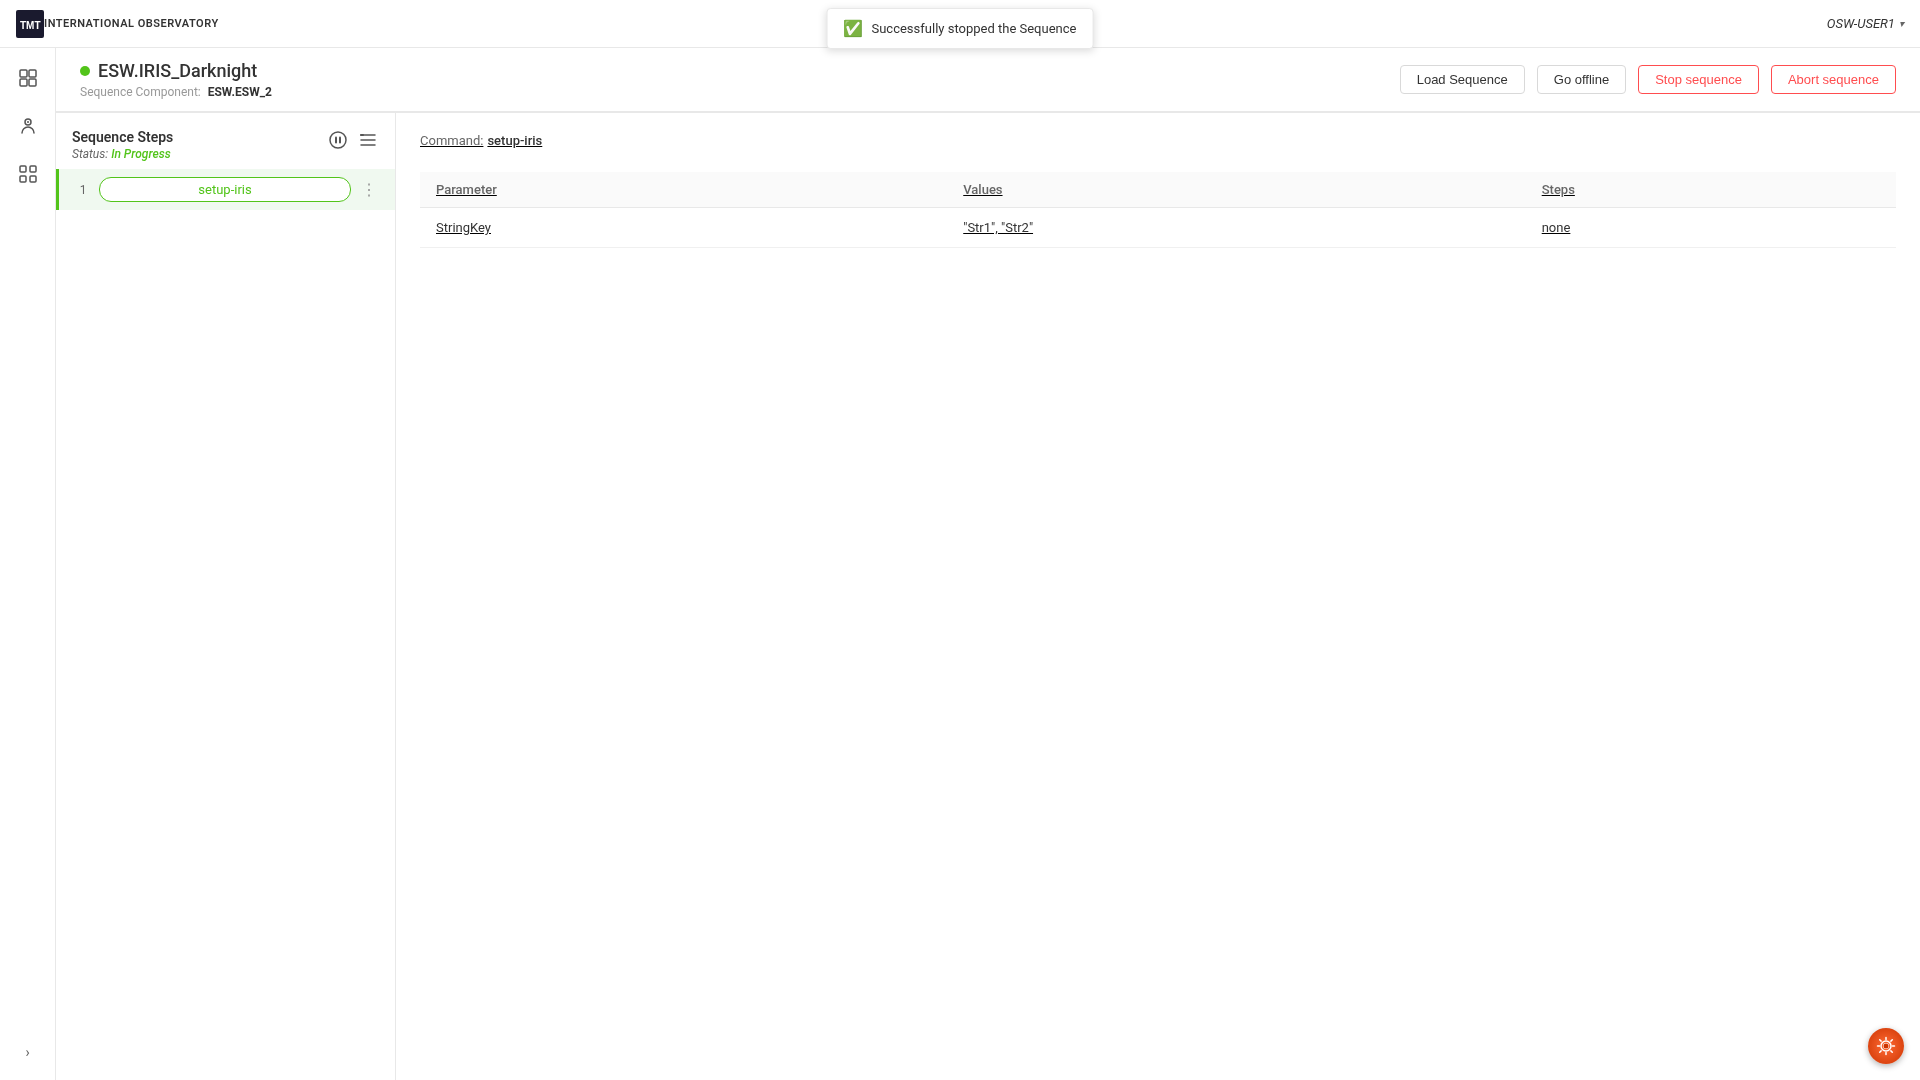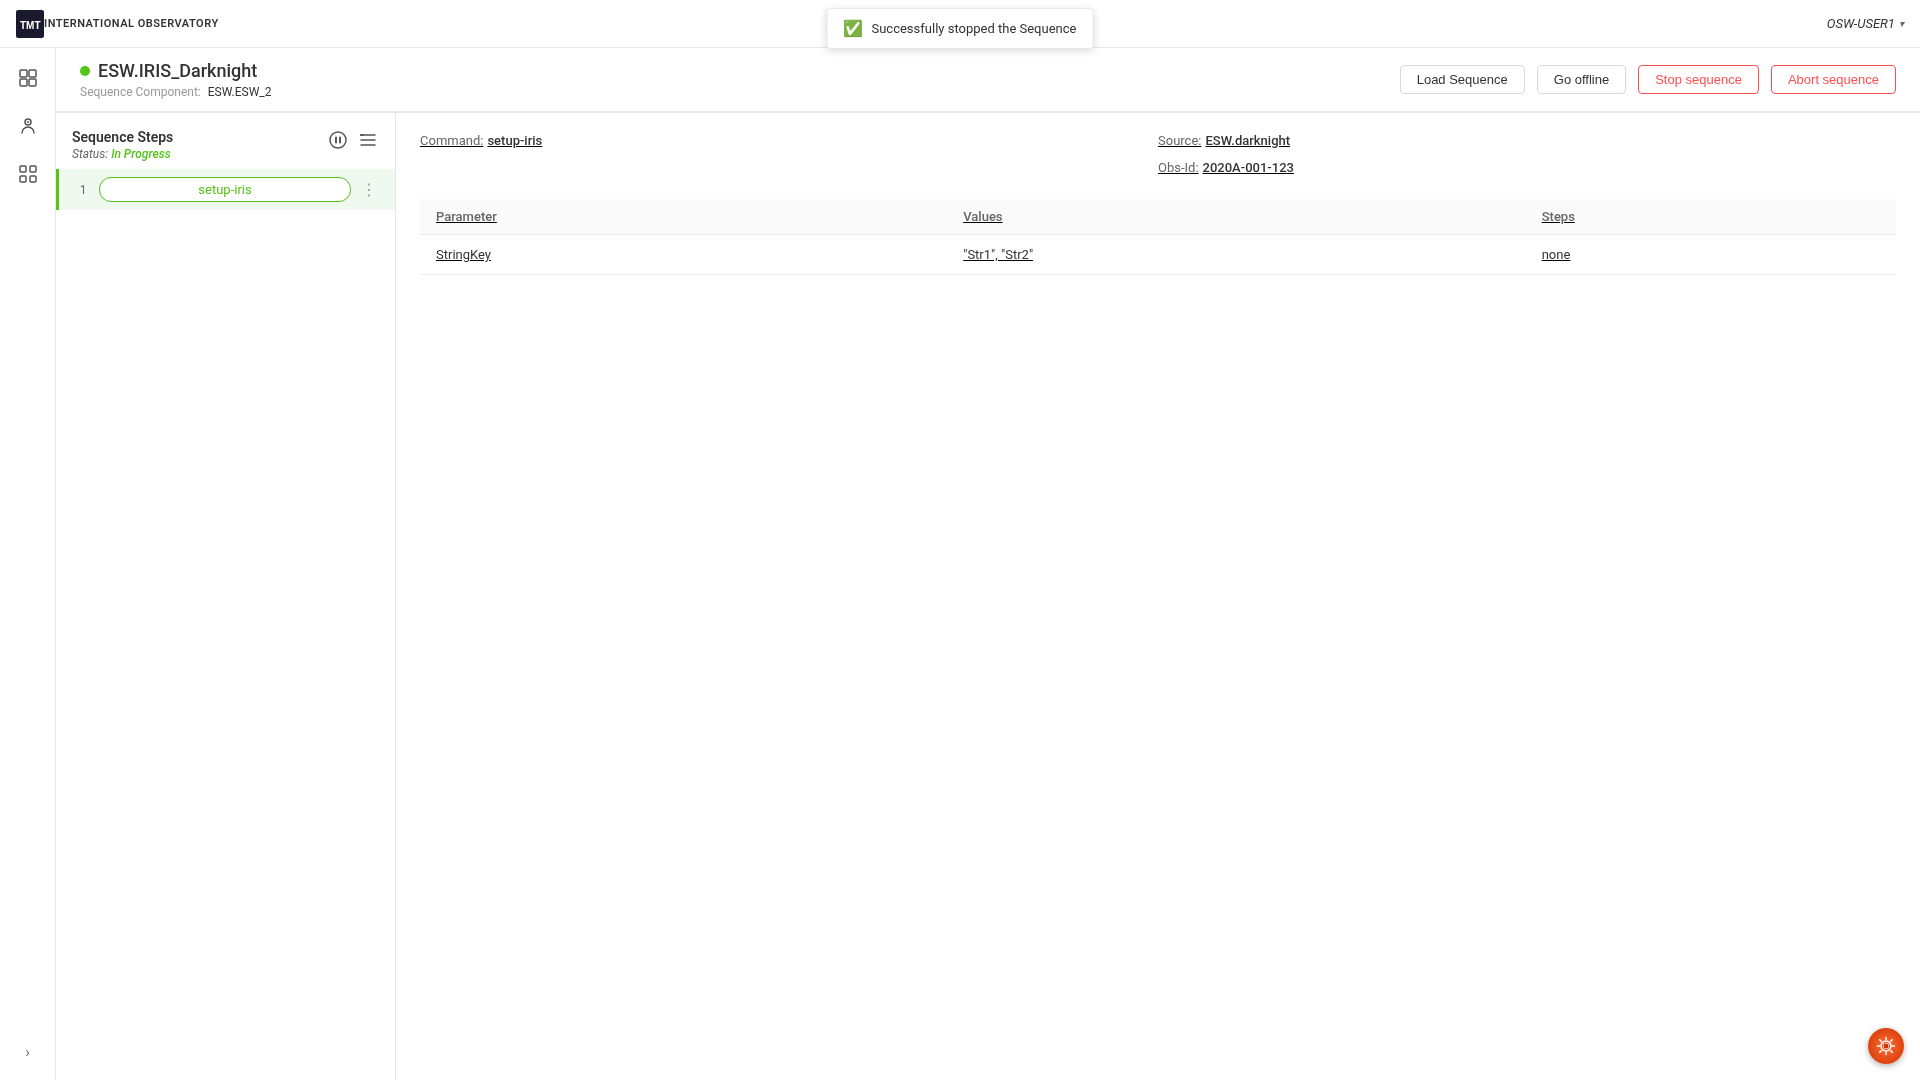--- a/index.html
+++ b/index.html
@@ -54,21 +54,21 @@
     
     .page-header {
       background: #fff; border-bottom: 1px solid #e8e8e8;
       padding: 12px 24px; display: flex; align-items: center; justify-content: space-between;
     }
     .page-header-left { display: flex; flex-direction: column; gap: 4px; }
     .page-title { display: flex; align-items: center; gap: 8px; font-size: 18px; font-weight: 500; color: #333; }
     .status-dot { width: 10px; height: 10px; border-radius: 50%; background: #52c41a; flex-shrink: 0; }
     .page-subtitle { font-size: 12px; color: #666; }
     .page-subtitle-label { color: #999; }
-    .page-subtitle-value { font-weight: 400; color: #333; margin-left: 4px; }
+    .page-subtitle-value { font-weight: 700; color: #333; margin-left: 4px; }
 
     .page-header-actions { display: flex; align-items: center; gap: 12px; }
     .btn {
       padding: 6px 16px; border-radius: 4px; font-size: 13px; cursor: pointer;
       border: 1px solid #d9d9d9; background: #fff; color: #333;
     }
     .btn-danger-outline { border-color: #ff4d4f; color: #ff4d4f; background: #fff; }
 
     
     .sequence-area { flex: 1; display: flex; overflow: hidden; margin: 0; background: #fff; border-top: 1px solid #e8e8e8; }
@@ -251,30 +251,20 @@
 
       <div class="detail-panel">
 
         <div class="detail-meta-grid">
           <div style="display:flex; flex-direction:column; gap:12px;">
             <div class="meta-row">
               <span class="meta-label">Command:</span>
               <span class="meta-value">setup-iris</span>
             </div>
           </div>
-          <div style="display:flex; flex-direction:column; gap:12px;">
-            <div class="meta-row">
-              <span class="meta-label">Source:</span>
-              <span class="meta-value">ESW.darknight</span>
-            </div>
-            <div class="meta-row">
-              <span class="meta-label">Obs-Id:</span>
-              <span class="meta-value">2020A-001-123</span>
-            </div>
-          </div>
         </div>
 
         <table class="params-table">
           <thead>
             <tr>
               <th>Parameter</th>
               <th>Values</th>
               <th>Steps</th>
             </tr>
           </thead>

